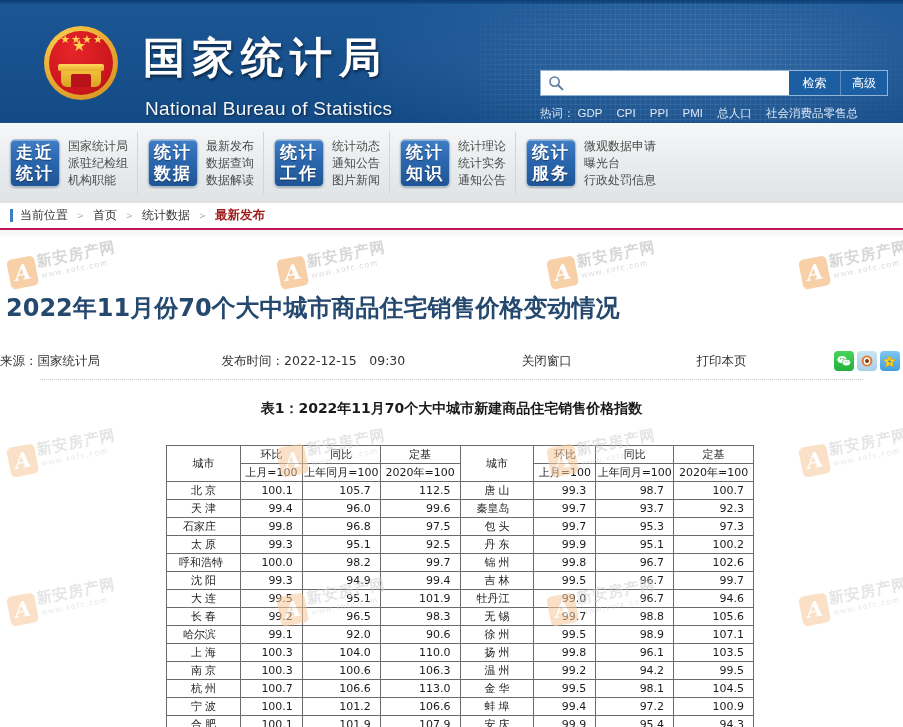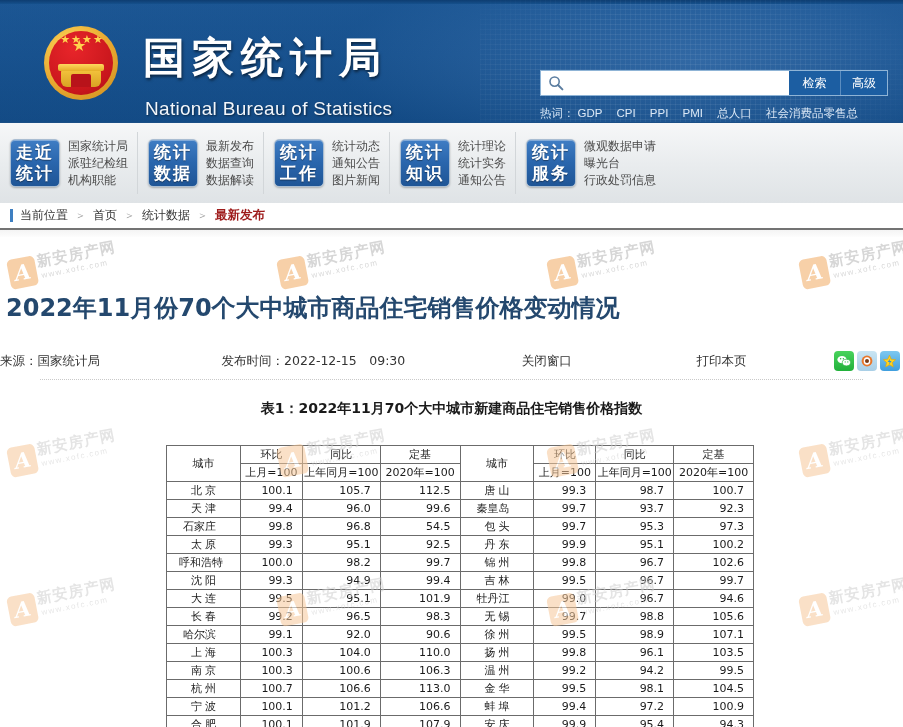--- a/index.html
+++ b/index.html
@@ -146,21 +146,21 @@
     color:#4b4b4b; font-size:12px; line-height:17px; text-decoration:none;
     white-space:nowrap; cursor:pointer;
   }
 
   
   #crumbbar {
     position:relative; width:903px; height:27px;
     background:#fff;
     display:flex; align-items:center;
     padding-left:10px;
-    border-bottom:2px solid #737373;
+    border-bottom:2px solid #be185d;
   }
   .crumb-tick { width:3px; height:13px; background:#3e7fc1; margin-right:7px;}
   .crumb-txt { font-size:12px; color:#333; }
   .crumb-sep { color:#999; margin:0 7px; font-size:11px;}
   .crumb-cur { color:#9e1b1b; font-weight:bold; font-size:12.5px;}
   .crumb-link{color:#333;text-decoration:none;cursor:pointer;}
 
   
   #underrule { width:903px; height:7px; background:linear-gradient(180deg,#f4f4f4,#fdfdfd); }
 
@@ -455,21 +455,21 @@
             <td class="num">99.7</td>
             <td class="num">93.7</td>
             <td class="num">92.3</td>
           </tr>
           <tr>
             <td class="city">
               <span class="cname c3">石家庄</span>
             </td>
             <td class="num">99.8</td>
             <td class="num">96.8</td>
-            <td class="num">54.5</td>
+            <td class="num">97.5</td>
             <td class="city">
               <span class="cname c2">包<span></span>头</span>
             </td>
             <td class="num">99.7</td>
             <td class="num">95.3</td>
             <td class="num">97.3</td>
           </tr>
           <tr>
             <td class="city">
               <span class="cname c2">太<span></span>原</span>

